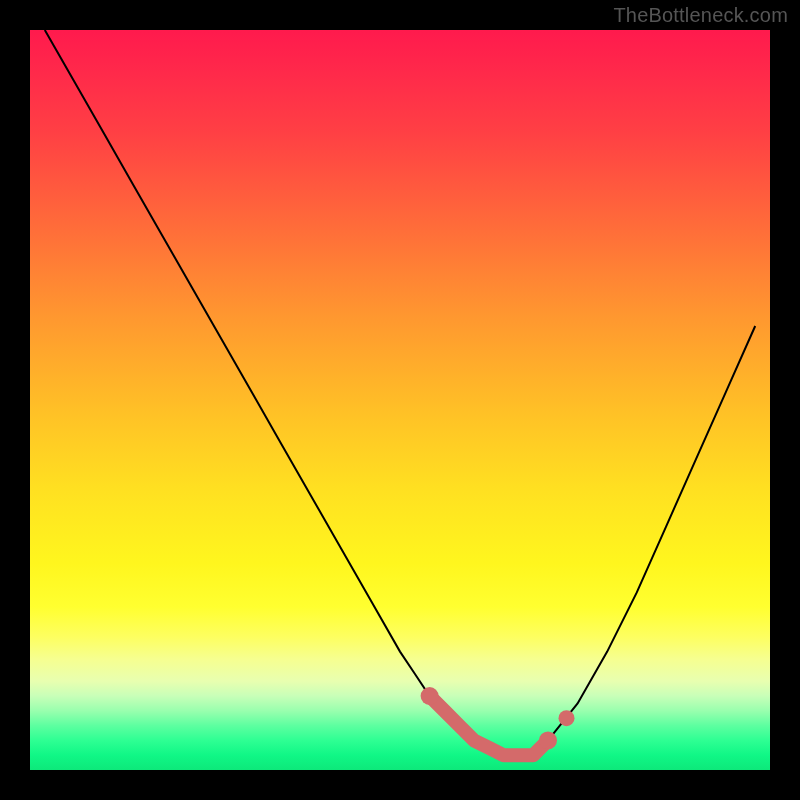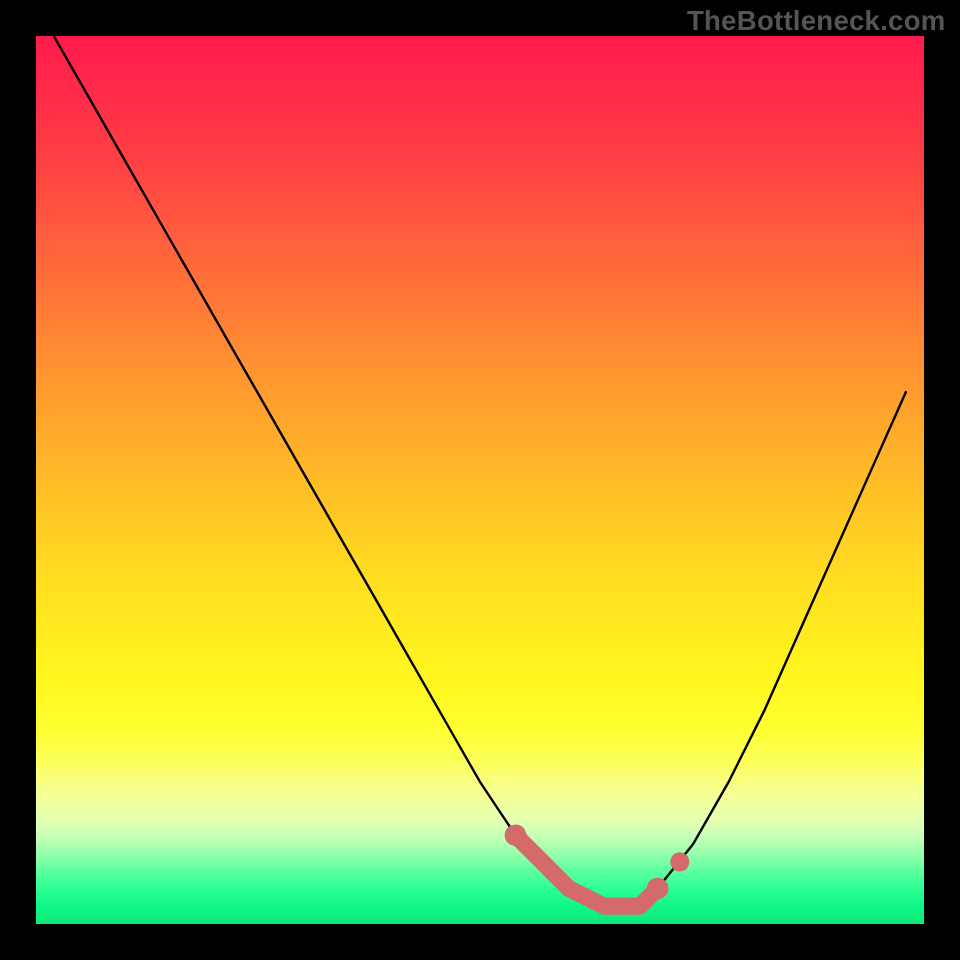--- a/index.html
+++ b/index.html
@@ -60,22 +60,22 @@
     left: 0;
     top: 0;
     width: 740px;
     height: 740px;
   }
   .attribution {
     position: absolute;
     top: 4px;
     right: 12px;
     color: #555;
-    font-size: 23px;
-    font-weight: 700;
+    font-size: 20px;
+    font-weight: 400;
     letter-spacing: 0.2px;
   }
 </style>
 </head>
 <body>
 
 <div class="frame">
   <div class="attribution">TheBottleneck.com</div>
   <div class="plot">
     <div class="bg"></div>

